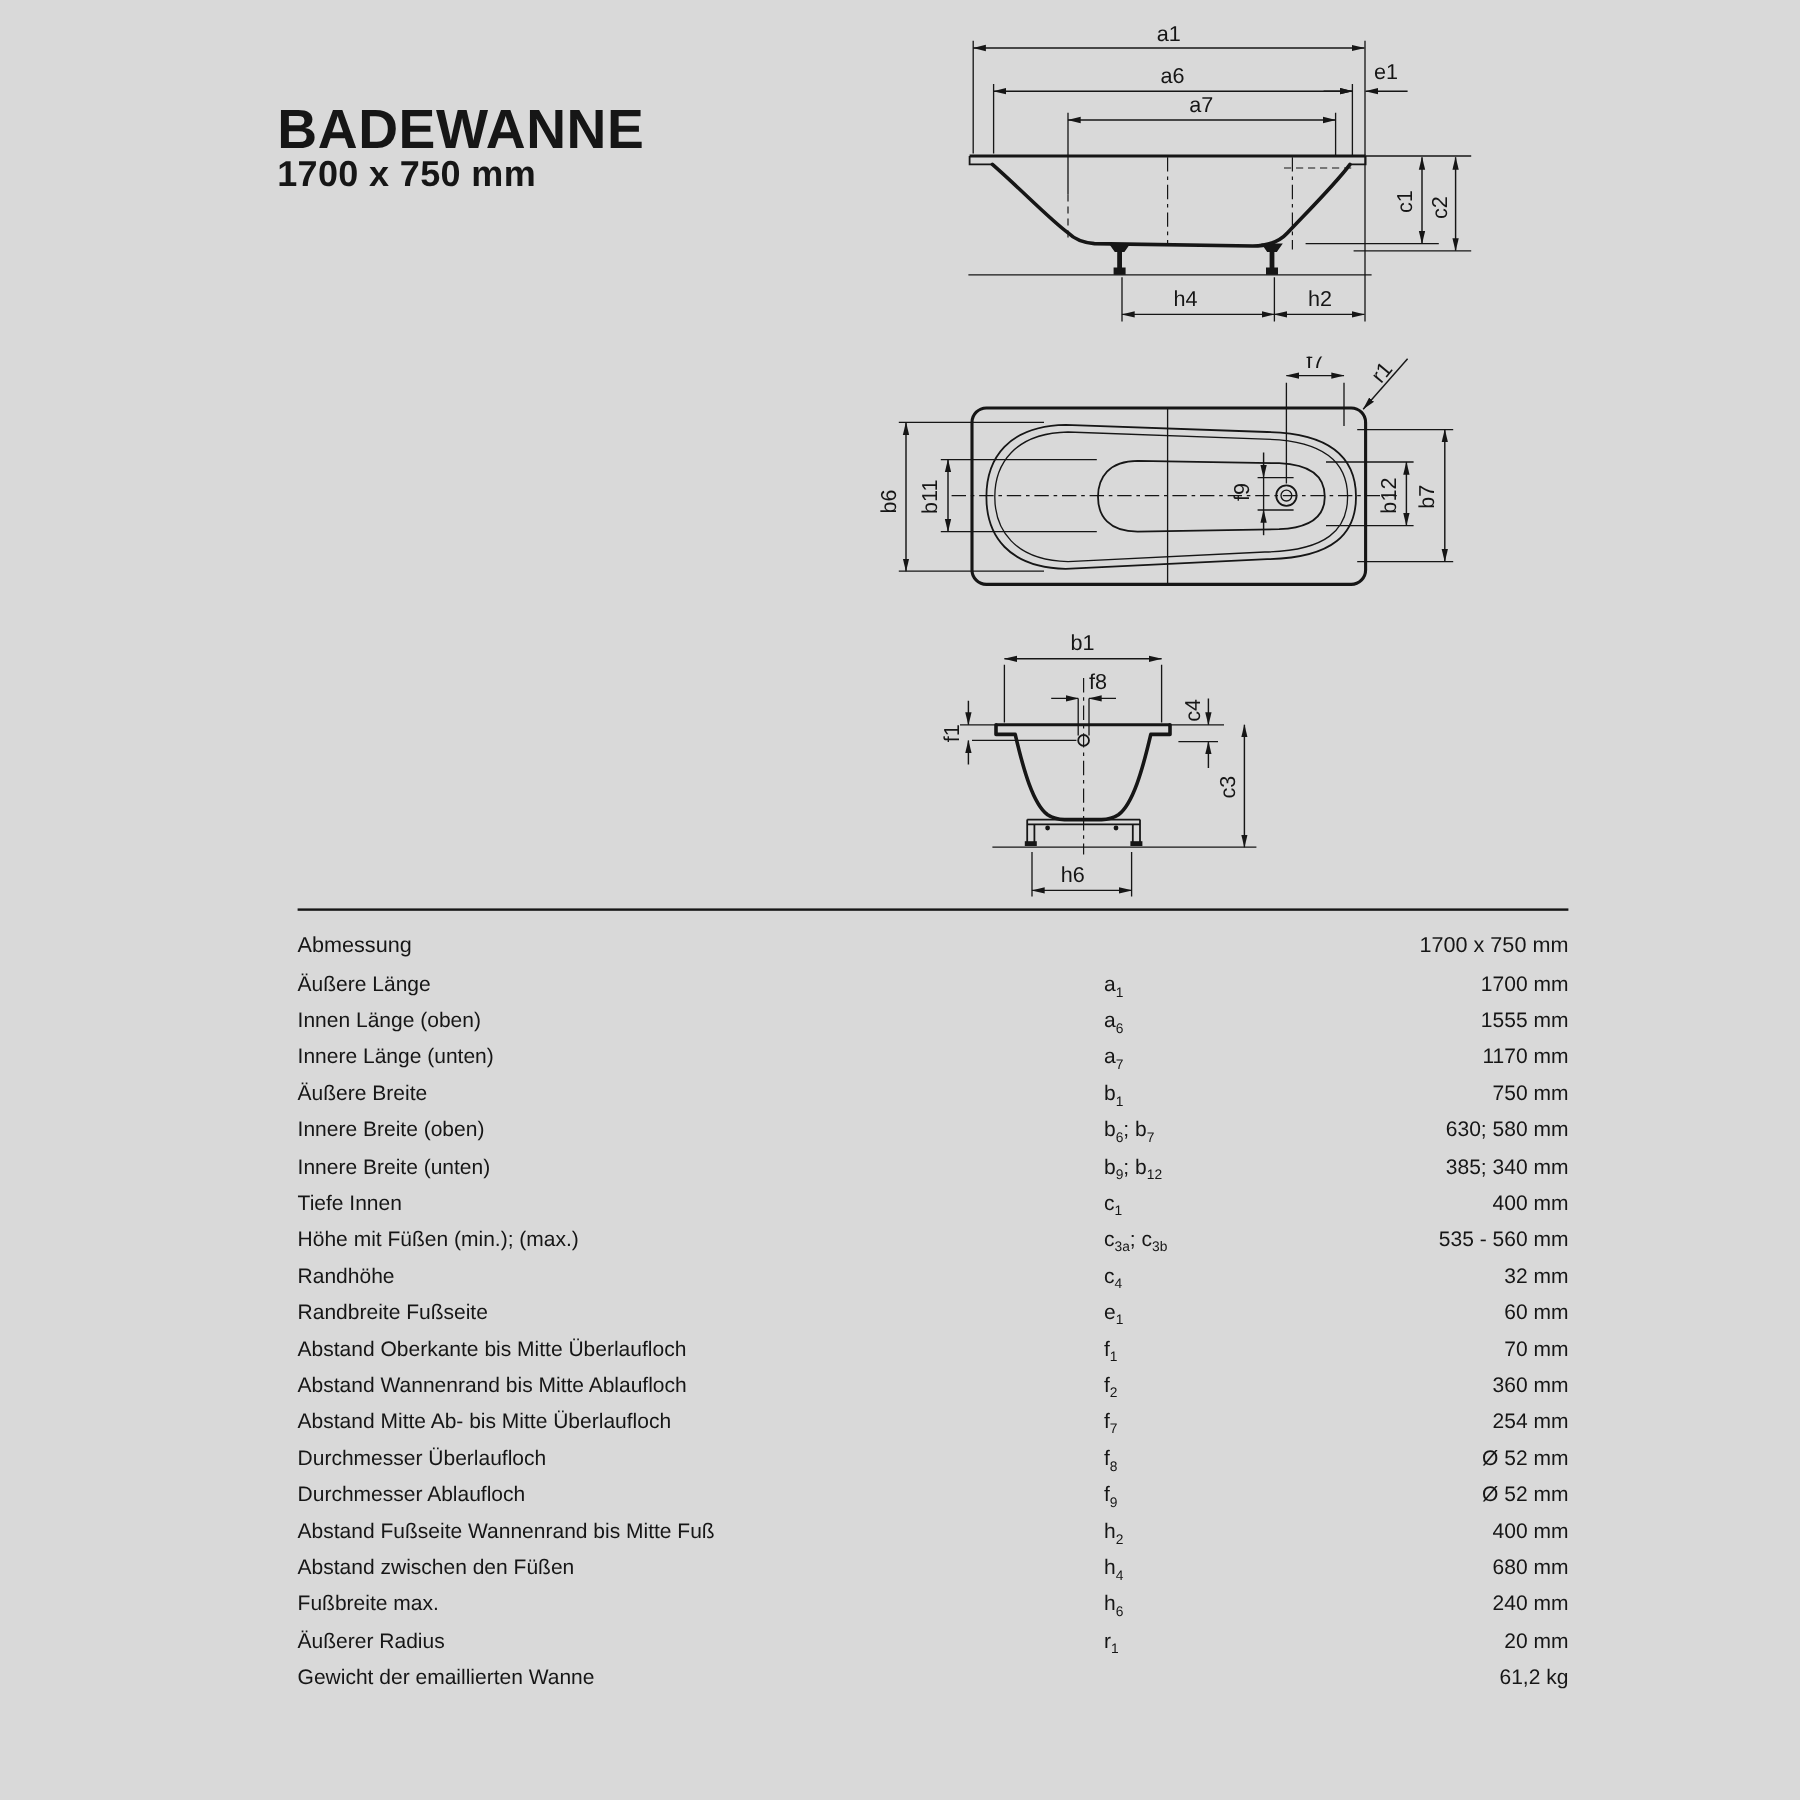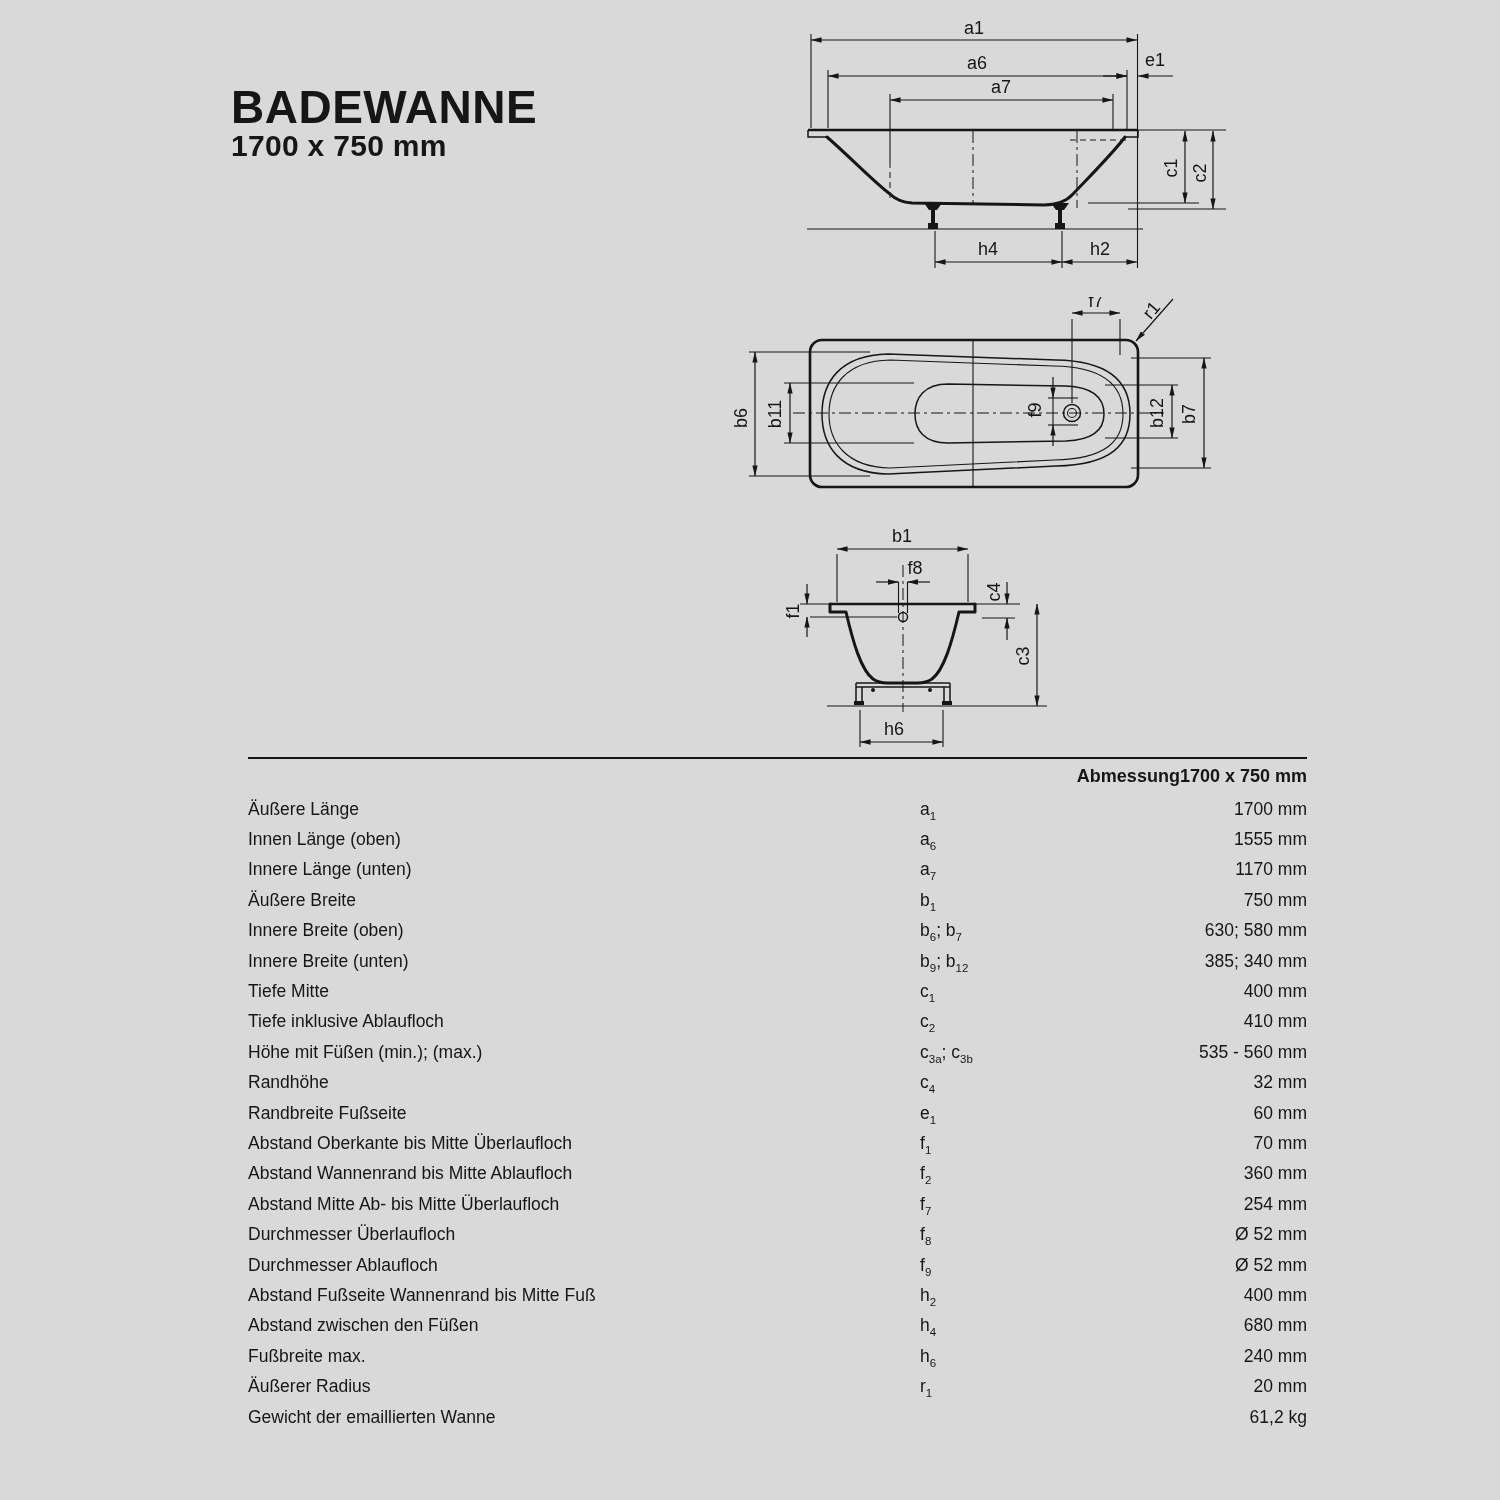--- a/index.html
+++ b/index.html
@@ -10,22 +10,22 @@
   .drawing{position:absolute;}
   svg .thin{stroke:#161616;stroke-width:1.1;fill:none;}
   svg .dim{stroke:#161616;stroke-width:1.2;fill:none;}
   svg .med{stroke:#161616;stroke-width:1.5;fill:none;}
   svg .med2{stroke:#161616;stroke-width:2.6;fill:none;}
   svg .thick{stroke:#161616;stroke-width:3;fill:none;stroke-linecap:round;stroke-linejoin:round;}
   svg .cl{stroke:#161616;stroke-width:1;fill:none;stroke-dasharray:12 4 3 4;}
   svg .hid{stroke:#161616;stroke-width:1;fill:none;stroke-dasharray:6 4;}
   svg text{font-family:"Liberation Sans",sans-serif;font-size:18px;fill:#161616;text-anchor:middle;}
   .spec{position:absolute;left:248px;top:757px;width:1059px;border-top:2px solid #161616;}
-  .thead{display:flex;justify-content:flex-end;font-weight:bold;font-size:18px;
-         padding:7px 0 7px 0;}
+  .thead{display:flex;justify-content:space-between;font-weight:normal;font-size:18px;
+         padding:18px 0 7px 0;}
   .trow{position:relative;height:30.4px;display:flex;align-items:center;font-size:17.5px;}
   .trow .sym{position:absolute;left:672px;}
   .trow .val{position:absolute;right:0;}
   sub{font-size:11.5px;line-height:0;}
 </style>
 </head>
 <body>
 
 <div class="page">
 
@@ -223,28 +223,23 @@
         <span class="lab">Innere Breite (oben)</span>
         <span class="sym">b<sub>6</sub>; b<sub>7</sub></span>
         <span class="val">630; 580 mm</span>
       </div>
     <div class="trow">
         <span class="lab">Innere Breite (unten)</span>
         <span class="sym">b<sub>9</sub>; b<sub>12</sub></span>
         <span class="val">385; 340 mm</span>
       </div>
     <div class="trow">
-        <span class="lab">Tiefe Mitte</span>
+        <span class="lab">Tiefe Innen</span>
         <span class="sym">c<sub>1</sub></span>
         <span class="val">400 mm</span>
-      </div>
-    <div class="trow">
-        <span class="lab">Tiefe inklusive Ablaufloch</span>
-        <span class="sym">c<sub>2</sub></span>
-        <span class="val">410 mm</span>
       </div>
     <div class="trow">
         <span class="lab">Höhe mit Füßen (min.); (max.)</span>
         <span class="sym">c<sub>3a</sub>; c<sub>3b</sub></span>
         <span class="val">535 - 560 mm</span>
       </div>
     <div class="trow">
         <span class="lab">Randhöhe</span>
         <span class="sym">c<sub>4</sub></span>
         <span class="val">32 mm</span>

